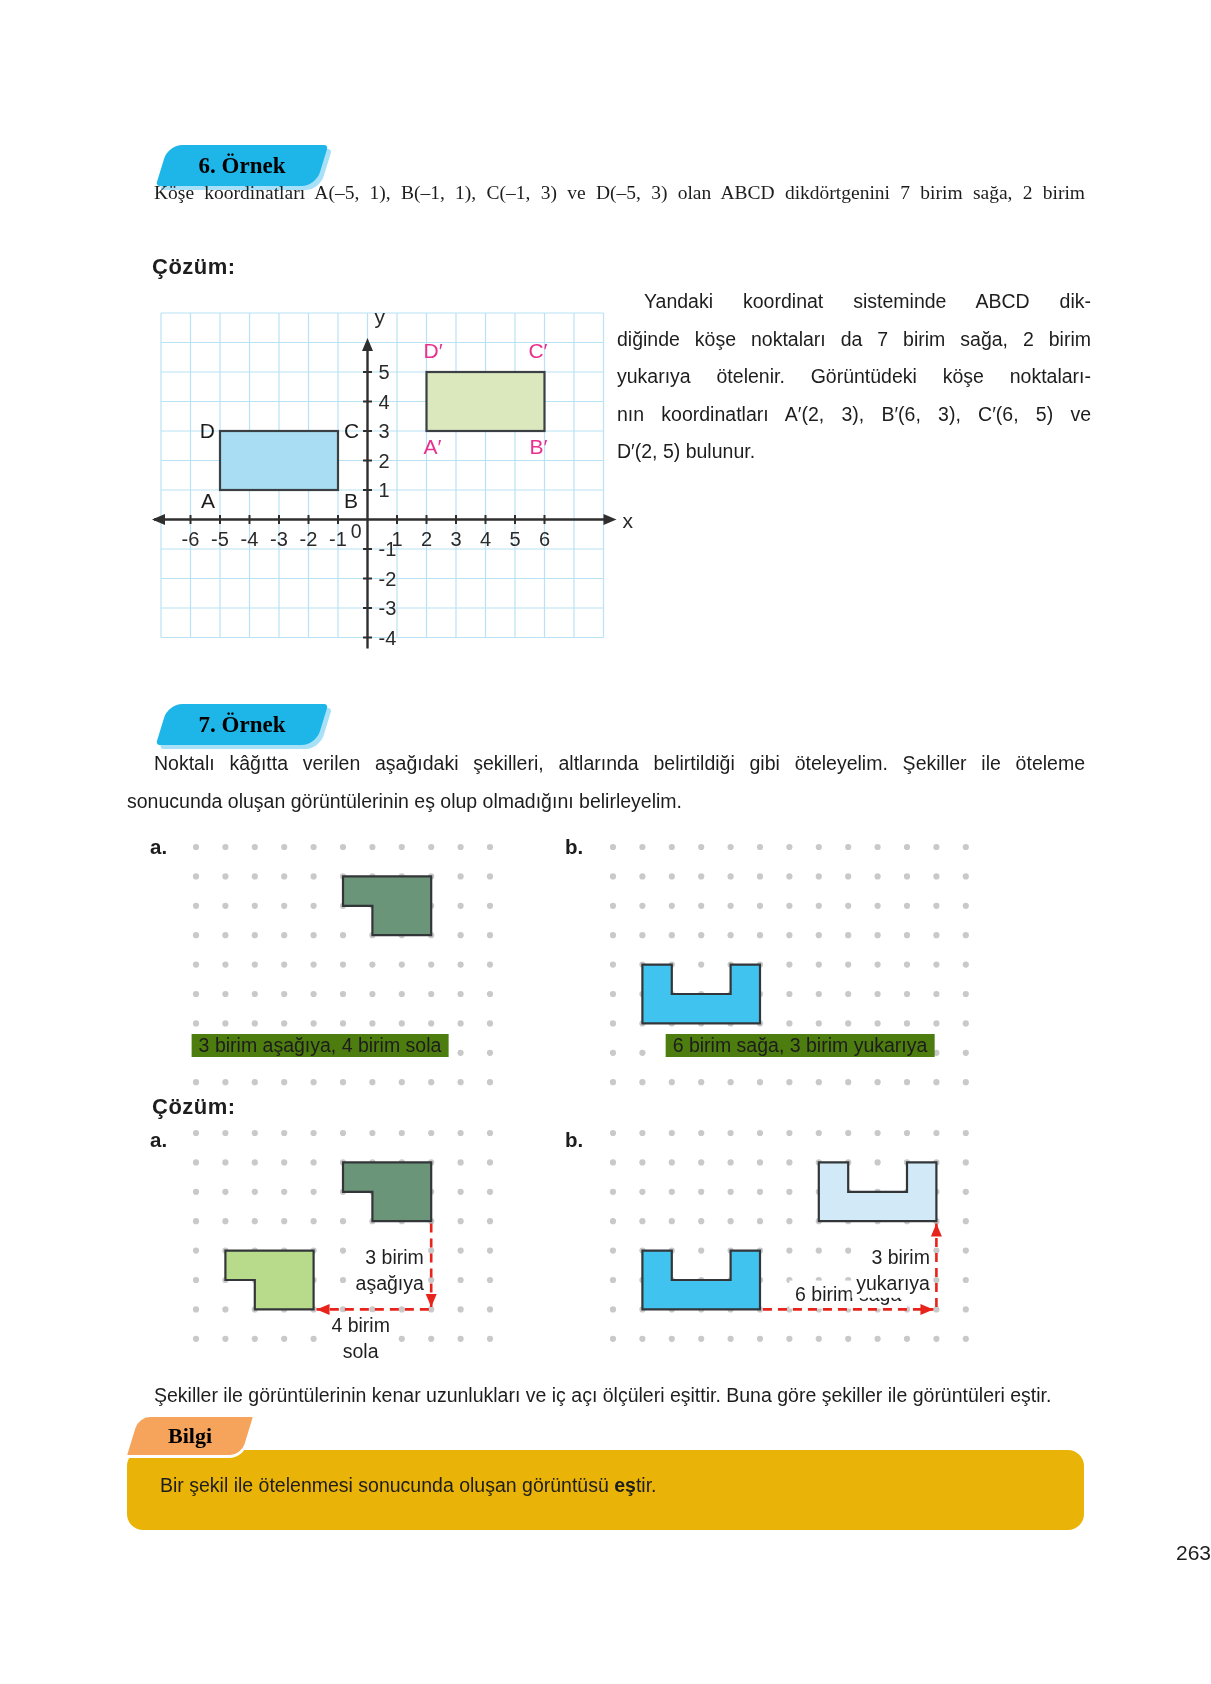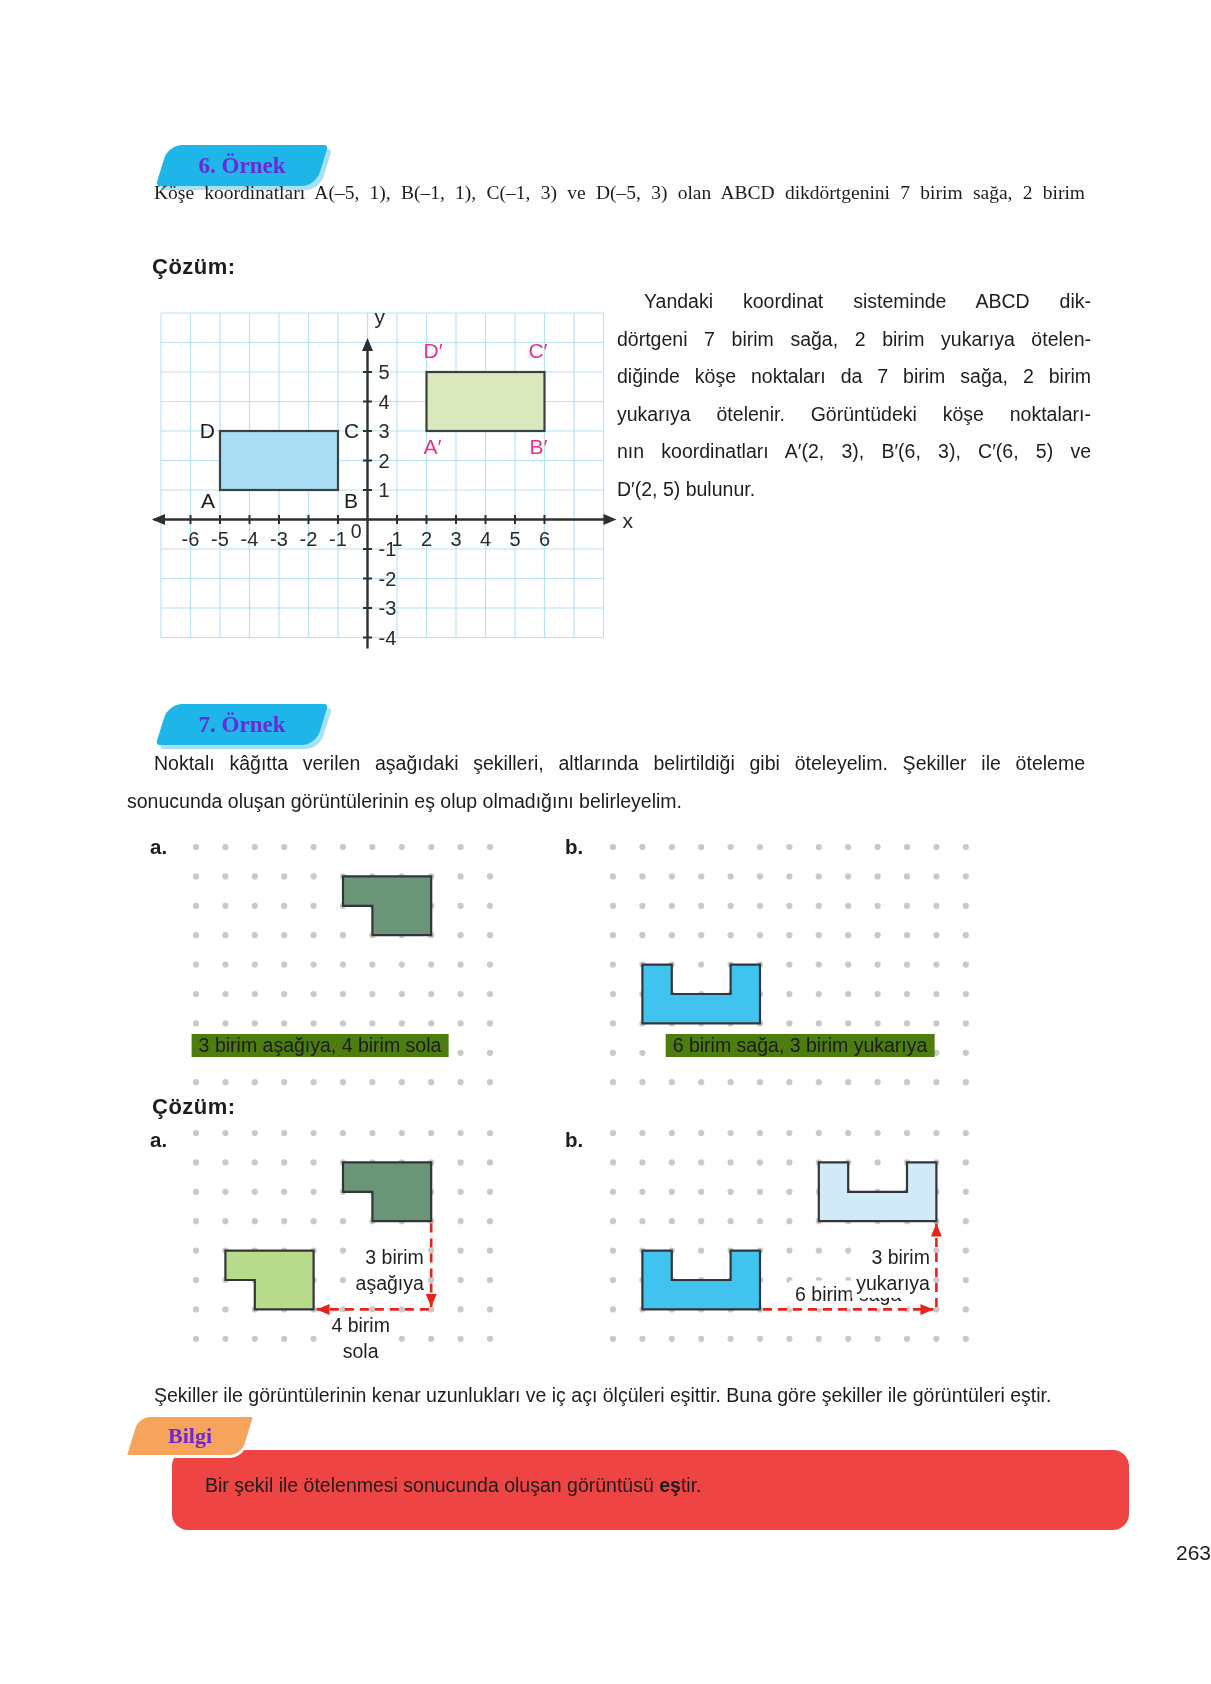--- a/index.html
+++ b/index.html
@@ -8,28 +8,28 @@
   .abs{position:absolute;}
   .para{font-size:19.5px;line-height:38px;}
   .jl{text-align:justify;text-align-last:justify;}
   .indent{text-indent:27px;}
   .cozum{font-size:22px;font-weight:bold;letter-spacing:.5px;}
   .badge{position:absolute;width:160px;height:41px;}
   .badge .bg{position:absolute;left:0;top:0;right:0;bottom:0;background:#1eb6e9;
              transform:skewX(-17deg);border-radius:14px 4px 14px 4px;
              box-shadow:5px 4px 0 0 #a8e0f7;}
   .badge .txt{position:relative;z-index:2;display:block;width:100%;text-align:center;
-              color:#6d28d9;font-family:"Liberation Serif",serif;font-weight:bold;
+              color:#000000;font-family:"Liberation Serif",serif;font-weight:bold;
               font-size:23px;line-height:41px;}
   .badge.orange .bg{background:#f6a45b;box-shadow:none;border:3px solid #ffffff;}
   .part-label{font-size:20.5px;font-weight:bold;}
   .grid-caption{position:absolute;transform:translateX(-50%);background:#4d7c0f;
                 padding:0 7px;font-size:19.5px;white-space:nowrap;}
   .info-box{position:absolute;left:127px;top:1450px;width:957px;height:80px;
-            background:#ef4444;border-radius:16px;margin-left:45px;}
+            background:#eab308;border-radius:16px;}
   .info-text{position:absolute;left:33px;top:24px;font-size:19.5px;}
   .page-num{position:absolute;left:0;top:1541px;width:1211px;text-align:right;
             font-size:21px;}
   svg text{font-family:"Liberation Sans",sans-serif;}
 </style>
 </head>
 <body>
 
 <div class="badge" style="left:162px;top:145px;">
   <span class="bg"></span>
@@ -128,21 +128,20 @@
     <text x="194" y="138" text-anchor="start" font-size="21" fill="#1c1c1c">C</text>
     <text x="65" y="138" text-anchor="end" font-size="21" fill="#1c1c1c">D</text>
     <text x="273.5" y="154" text-anchor="start" font-size="21" fill="#ea2f8e">A′</text>
     <text x="397.5" y="154" text-anchor="end" font-size="21" fill="#ea2f8e">B′</text>
     <text x="397.5" y="58" text-anchor="end" font-size="21" fill="#ea2f8e">C′</text>
     <text x="273.5" y="58" text-anchor="start" font-size="21" fill="#ea2f8e">D′</text>
   </svg>
 
 <div class="abs para" style="left:617px;top:283px;width:474px;line-height:37.6px;">
   <div class="jl indent">Yandaki koordinat sisteminde ABCD dik-</div>
-  <div class="jl">dörtgeni 7 birim sağa, 2 birim yukarıya ötelen-</div>
   <div class="jl">diğinde köşe noktaları da 7 birim sağa, 2 birim</div>
   <div class="jl">yukarıya ötelenir. Görüntüdeki köşe noktaları-</div>
   <div class="jl">nın koordinatları A′(2, 3), B′(6, 3), C′(6, 5) ve</div>
   <div>D′(2, 5) bulunur.</div>
 </div>
 
 <div class="badge" style="left:162px;top:704px;">
   <span class="bg"></span>
   <span class="txt">7. Örnek</span>
 </div>

